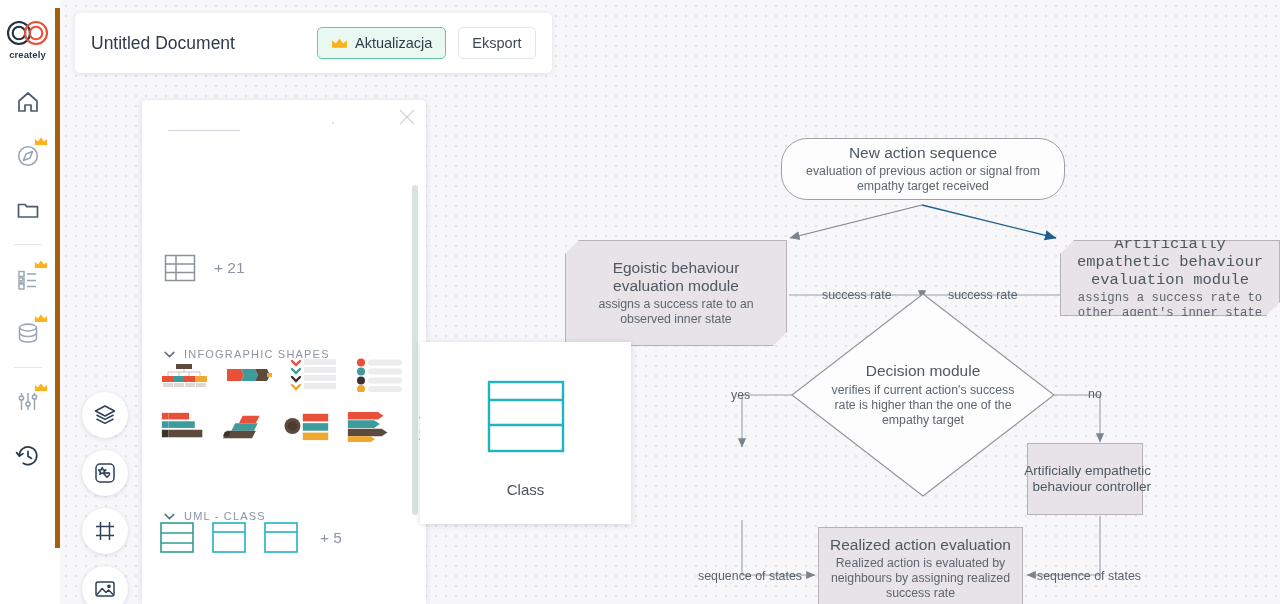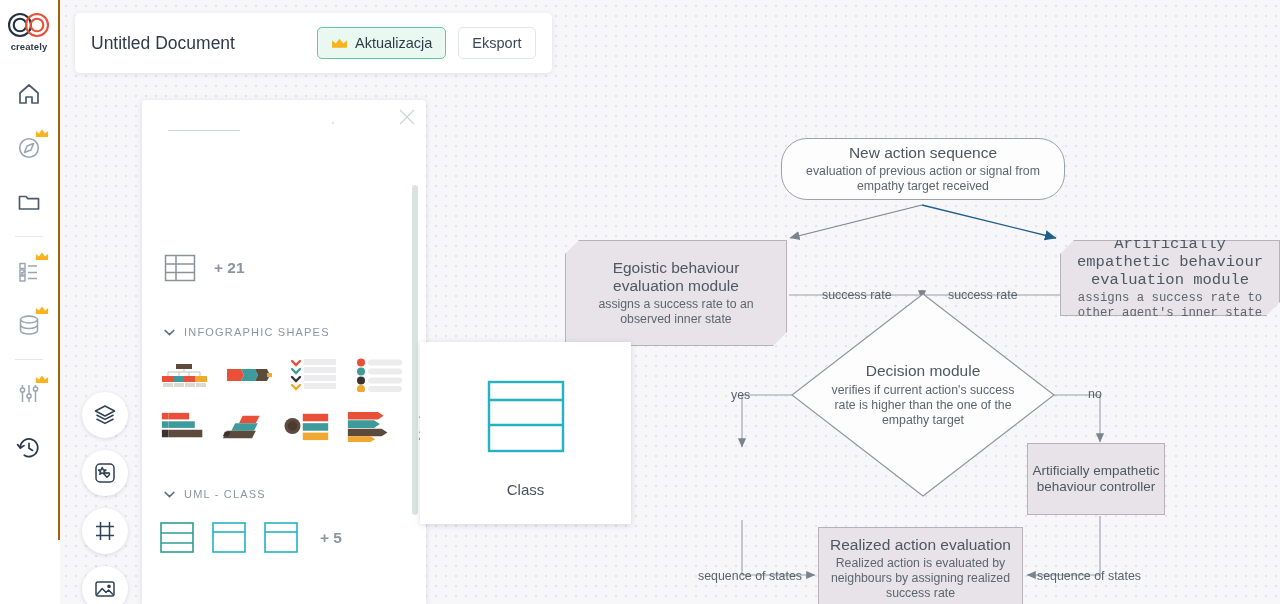--- a/index.html
+++ b/index.html
@@ -15,23 +15,23 @@
   #canvas {
     position: absolute; left: 60px; top: 0; width: 1220px; height: 604px;
     background-color: #f7f7fa;
     background-image: radial-gradient(#e2e2ea 1px, transparent 1.1px);
     background-size: 10px 10px;
     background-position: 1px 1px;
   }
 
   
   #rail {
-    position: absolute; left: 0; top: 0; width: 60px; height: 540px;
+    position: absolute; left: 0; top: 8px; width: 60px; height: 540px;
     background: #ffffff;
-    border-right: 2px solid #a16207;
+    border-right: 5px solid #a16207;
     display: flex; flex-direction: column; align-items: center;
   }
   .logo-wrap { margin-top: 10px; display:flex; flex-direction:column; align-items:center; }
   .logo-text { font-size: 9.5px; font-weight: 700; color: #2b3a4a; letter-spacing: .1px; margin-top: 1px;}
   .rail-icon {
     position: relative; width: 40px; height: 40px;
     display: flex; align-items: center; justify-content: center;
     margin-top: 14px; cursor: pointer;
   }
   .rail-icon svg { display:block; }
@@ -69,26 +69,27 @@
     position: absolute; left: 142px; top: 100px; width: 284px; height: 504px;
     background: #fff; border-radius: 4px 4px 0 0;
     box-shadow: 0 1px 6px rgba(30,40,60,.13);
     overflow: hidden;
   }
   #panel-topline { position:absolute; left:168px; top:130px; width:72px; height:1px; background:#cfd4da; }
   #panel-x { position:absolute; left:398px; top:108px; width:18px; height:18px; opacity:.45; }
   #panel-dot { position:absolute; left:332px; top:122px; width:2px; height:2px; background:#d4d8de; border-radius:50%; }
 
   .tile-row { display: flex; align-items: center; }
-  .plus-count { font-size: 15.5px; color: #8b95a1; margin-left: 18px; font-weight: bold; }
+  .plus-count { font-size: 15.5px; color: #8b95a1; margin-left: 18px; }
 
   .sec-head {
     display: flex; align-items: center; gap: 9px;
     font-size: 11px; letter-spacing: 1.2px; color: #8b95a1;
     text-transform: uppercase;
+    margin-top: 22px;
   }
   .chev { width: 11px; height: 7px; }
 
   .shape-grid { display: flex; align-items: center; gap: 17px; }
   .ithumb { width: 48px; height: 34px; }
 
   .uml-thumb { width: 34px; height: 33px; }
 
   #panel-scrollbar {
     position: absolute; left: 412px; top: 185px; width: 6px; height: 330px;
@@ -193,21 +194,21 @@
 
     <svg style="position:absolute; left:790px; top:292px; width:266px; height:206px;">
       <polygon points="133,2 264,103 133,204 2,103" fill="#fdfdfd" stroke="#8d949b" stroke-width="1.1"></polygon>
     </svg>
     <div class="node" style="left:800px; top:292px; width:246px; height:206px;">
       <div class="n-title">Decision module</div>
       <div class="n-sub" style="width:196px;">verifies if current action's success rate is higher than the one of the empathy target</div>
     </div>
 
 
-    <div class="node rect" style="left:1027px; top:443px; width:138px; height:72px;">
+    <div class="node rect" style="left:1027px; top:443px; width:116px; height:72px;text-align:right;">
       <div class="n-title sm" style="width:132px;">Artificially empathetic behaviour controller</div>
     </div>
 
     <div class="node rect" style="left:818px; top:527px; width:205px; height:110px; justify-content:flex-start; padding-top:8px;">
       <div class="n-title" style="width:196px;">Realized action evaluation</div>
       <div class="n-sub" style="width:190px;">Realized action is evaluated by neighbours by assigning realized success rate</div>
     </div>
   </div>
 
   <div id="rail">

